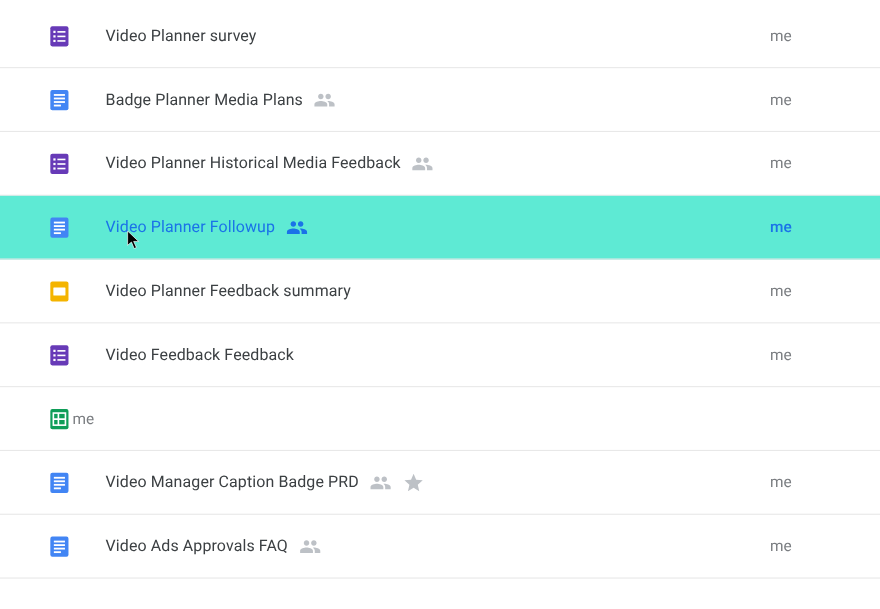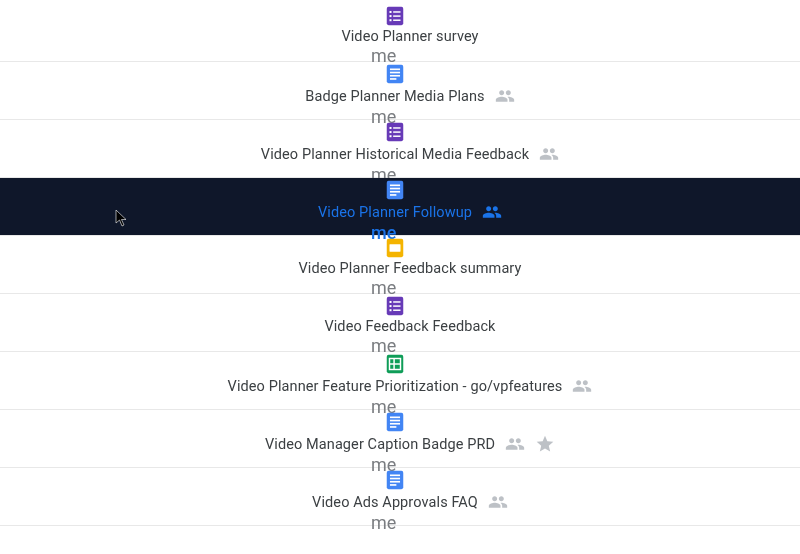--- a/index.html
+++ b/index.html
@@ -16,27 +16,26 @@
       padding-top: 4px;
     }
     .file-row {
       display: flex;
       align-items: center;
       height: 58px;
       padding-left: 42px;
       padding-right: 52px;
       border-bottom: 1px solid #e8e8e8;
       cursor: pointer;
-      flex-direction: column;
     }
     .file-row:first-child {
       border-top: none;
     }
     .file-row.selected {
-      background: #0f172a;
+      background: #5eead4;
     }
     .file-row.selected .file-name {
       color: #1a73e8;
     }
     .file-row.selected .owner {
       color: #1a73e8;
       font-weight: 500;
     }
     .file-icon {
       width: 24px;
@@ -70,21 +69,21 @@
     }
     .star-icon {
       width: 20px;
       height: 20px;
       display: flex;
       align-items: center;
       justify-content: center;
     }
     .owner {
       color: #7a7d81;
-      font-size: 18px;
+      font-size: 14px;
       font-weight: 400;
       width: 48px;
       text-align: left;
     }
     .cursor {
       position: absolute;
       left: 115px;
       top: 210px;
       width: 14px;
       height: 18px;
@@ -205,28 +204,20 @@
       <span class="owner">me</span>
     </div>
     <div class="file-row">
       <div class="file-icon">
         <svg viewBox="0 0 24 24" width="22" height="22">
           <rect x="3" y="2" width="18" height="20" rx="2" fill="#0f9d58"></rect>
           <rect x="6" y="6" width="12" height="12" fill="none" stroke="#fff" stroke-width="1.6"></rect>
           <line x1="6" y1="12" x2="18" y2="12" stroke="#fff" stroke-width="1.6"></line>
           <line x1="11" y1="6" x2="11" y2="18" stroke="#fff" stroke-width="1.6"></line>
         </svg>
-      </div>
-      <div class="file-name-wrap">
-        <span class="file-name">Video Planner Feature Prioritization - go/vpfeatures</span>
-        <span class="shared-icon">
-          <svg viewBox="0 0 24 24" width="20" height="20">
-            <path fill="#bdc1c6" d="M16 11c1.66 0 2.99-1.34 2.99-3S17.66 5 16 5s-3 1.34-3 3 1.34 3 3 3zm-8 0c1.66 0 2.99-1.34 2.99-3S9.66 5 8 5 5 6.34 5 8s1.34 3 3 3zm0 2c-2.33 0-7 1.17-7 3.5V19h14v-2.5C15 14.17 10.33 13 8 13zm8 0c-.29 0-.62.02-.97.05 1.16.84 1.97 1.97 1.97 3.45V19h6v-2.5c0-2.33-4.67-3.5-7-3.5z"></path>
-          </svg>
-        </span>
       </div>
       <span class="owner">me</span>
     </div>
     <div class="file-row">
       <div class="file-icon">
         <svg viewBox="0 0 24 24" width="22" height="22">
           <rect x="3" y="2" width="18" height="20" rx="2" fill="#4285f4"></rect>
           <rect x="6.5" y="6" width="11" height="1.8" fill="#fff"></rect>
           <rect x="6.5" y="9.5" width="11" height="1.8" fill="#fff"></rect>
           <rect x="6.5" y="13" width="11" height="1.8" fill="#fff"></rect>

